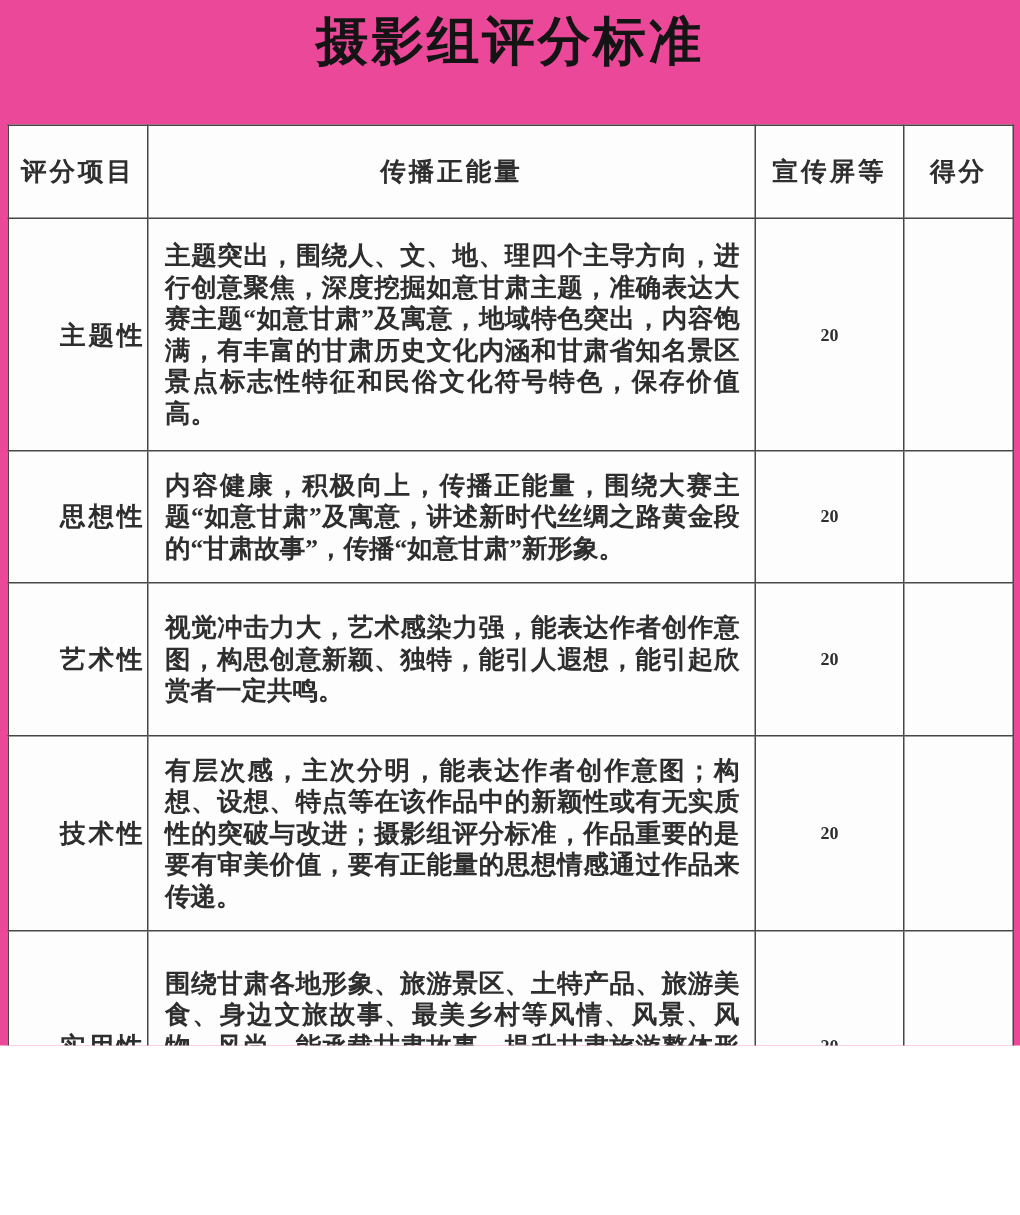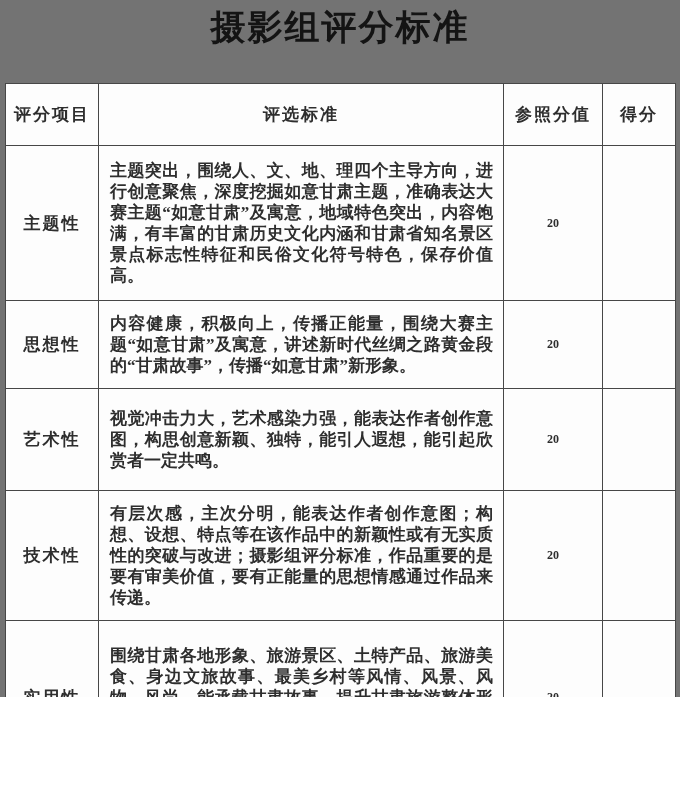--- a/index.html
+++ b/index.html
@@ -4,21 +4,21 @@
 <style>
   html,body { margin:0; padding:0; }
   body {
     width:680px; height:810px;
     background:#ffffff;
     font-family:"Liberation Serif", serif;
   }
   .doc {
     position:relative;
     width:680px; height:697px;
-    background:#737373;
+    background:#ec4899;
     overflow:hidden;
   }
   .doc-title {
     position:absolute;
     top:4px; left:0; width:680px;
     text-align:center;
     font-family:"Liberation Sans", sans-serif;
     font-weight:bold;
     font-size:35px;
     letter-spacing:2px;
@@ -49,21 +49,21 @@
   .row-art    { height:102px; }
   .row-tech   { height:130px; }
   .row-use    { height:154px; }
   .row-total  { height:34px; }
 
   .cell-head {
     text-align:center; vertical-align:middle;
     font-size:17px; letter-spacing:2px; color:#333;
   }
   .cell-item {
-    text-align:center; vertical-align:middle;
+    text-align:right; vertical-align:middle;
     font-size:17px; letter-spacing:2px; color:#333;
   }
   .cell-crit {
     text-align:justify; vertical-align:middle;
     padding:3px 10px 3px 11px;
     font-size:17px; line-height:21px;
     color:#2e2e2e;
   }
   .cell-num {
     text-align:center; vertical-align:middle;
@@ -81,22 +81,22 @@
     <colgroup>
       <col class="c-item">
         <col class="c-crit">
         <col class="c-ref">
         <col class="c-score">
     </colgroup>
 
     <tbody>
         <tr class="hdr-row">
       <th class="cell-head">评分项目</th>
-      <th class="cell-head">评选标准</th>
-      <th class="cell-head">参照分值</th>
+      <th class="cell-head">传播正能量</th>
+      <th class="cell-head">宣传屏等</th>
       <th class="cell-head">得分</th>
     </tr>
 
     <tr class="row-theme">
       <td class="cell-item">主题性</td>
       <td class="cell-crit">主题突出，围绕人、文、地、理四个主导方向，进行创意聚焦，深度挖掘如意甘肃主题，准确表达大赛主题“如意甘肃”及寓意，地域特色突出，内容饱满，有丰富的甘肃历史文化内涵和甘肃省知名景区景点标志性特征和民俗文化符号特色，保存价值高。</td>
       <td class="cell-num">20</td>
       <td class="cell-num"></td>
     </tr>
 

